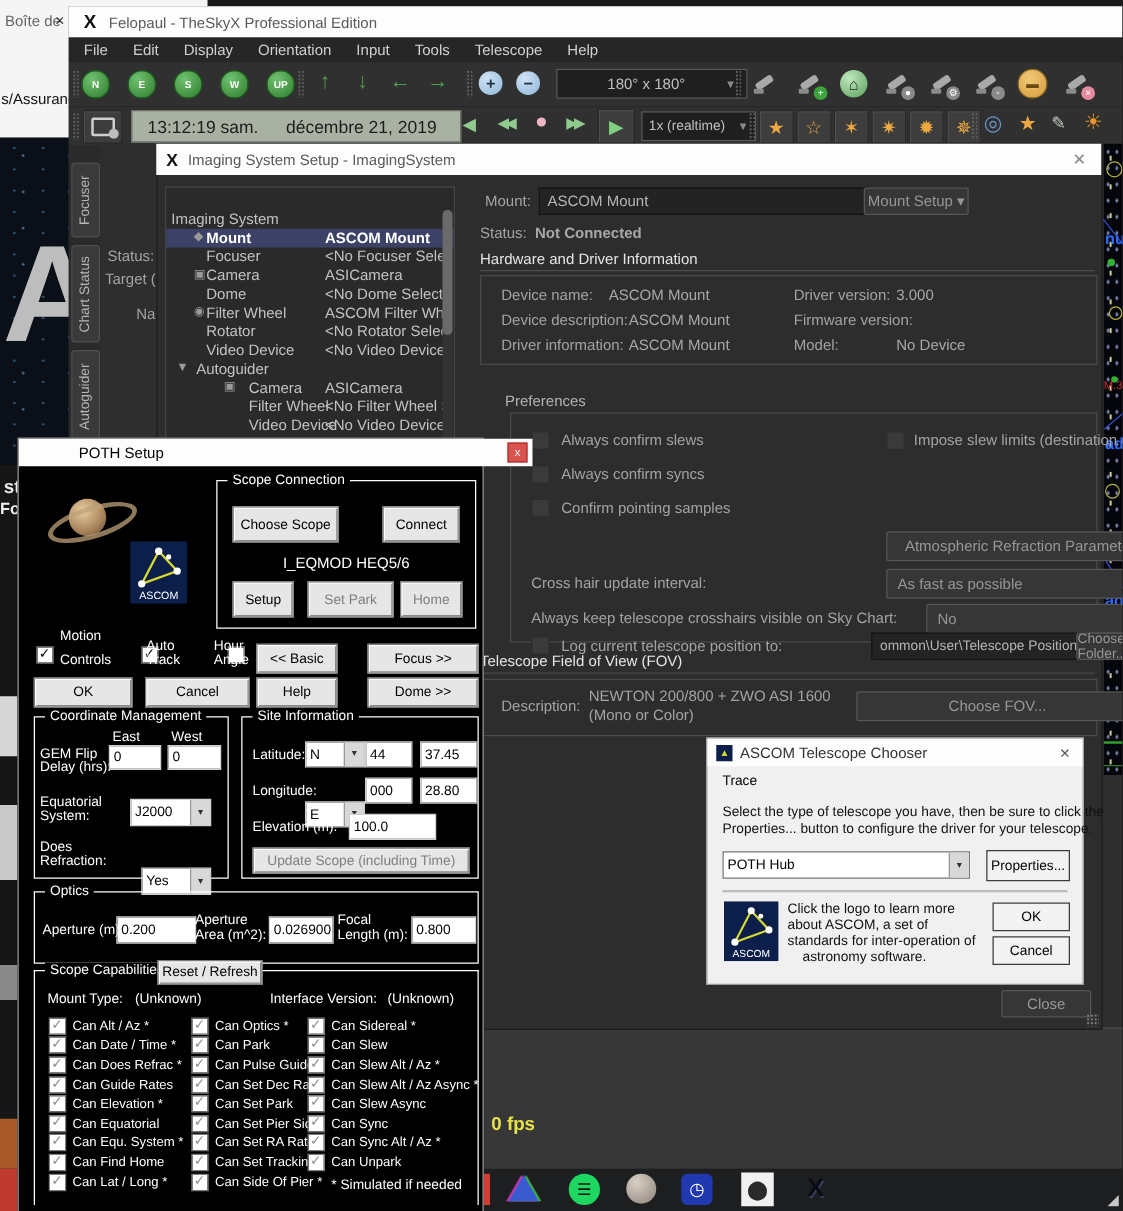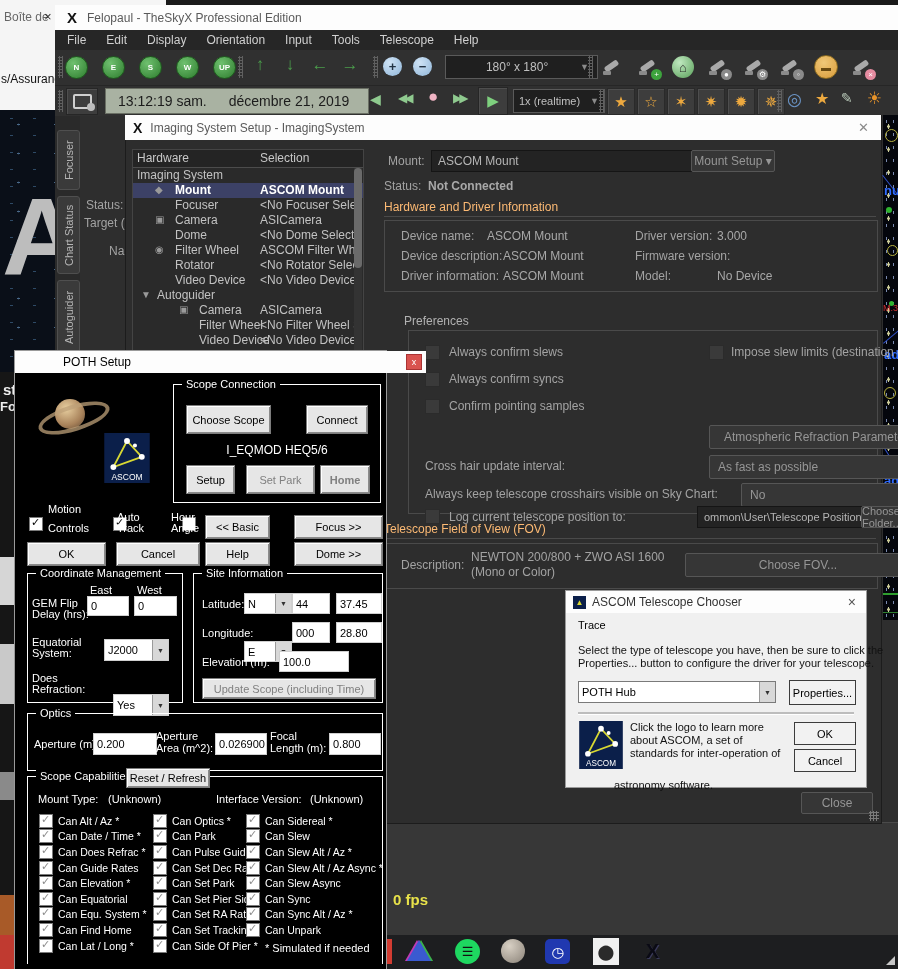--- a/index.html
+++ b/index.html
@@ -25,30 +25,30 @@
   .scope::before{content:"";position:absolute;left:4px;top:8px;width:15px;height:6px;background:#a9a9a9;border-radius:2px;transform:rotate(-35deg);}
   .scope::after{content:"";position:absolute;left:3px;top:16px;width:8px;height:4px;background:#8a8a8a;border-radius:1px;}
   .badge{position:absolute;right:-2px;bottom:-1px;width:11px;height:11px;border-radius:50%;font-size:8px;line-height:11px;text-align:center;color:#fff;}
   .vtab{background:#3a3a3a;border:1px solid #4f4f4f;border-radius:3px;color:#b5b5b5;font-size:11px;
     writing-mode:vertical-rl;transform:rotate(180deg);display:flex;align-items:center;justify-content:center;}
 
   
   .dlab{color:#a3a3a3;font-size:12px;}
   .dval{color:#a8a8a8;font-size:12px;}
   .dbox{border:1px solid #4a4a4a;}
-  .dsec{color:#fdba74;font-size:12px;border-bottom:1px solid #4a4a4a;}
+  .dsec{color:#e5e5e5;font-size:12px;border-bottom:1px solid #4a4a4a;}
   .dbtn{background:#363636;border:1px solid #565656;color:#969696;font-size:12px;display:flex;align-items:center;justify-content:center;border-radius:2px;}
   .dfield{background:#232323;border:1px solid #151515;color:#b5b5b5;font-size:12px;display:flex;align-items:center;padding:0 6px;overflow:hidden;}
   .dcheck{width:13px;height:13px;background:#3a3a3a;border:1px solid #2b2b2b;}
   .hw-row{position:relative;height:15px;font-size:12px;color:#c2c2c2;}
   .hw-row.sel{background:#3c4166;color:#fff;font-weight:bold;}
   .hw-row .lab{position:absolute;top:0;left:4px;}
   .hw-row .selx{position:absolute;top:0;left:127px;width:100px;overflow:hidden;white-space:nowrap;}
   .hw-row .ic{position:absolute;top:1px;color:#9a9a9a;font-size:10px;}
-  .hw-row.lvl1 .lab{left:42px;} .hw-row.lvl1 .ic{left:22px;}
+  .hw-row.lvl1 .lab{left:32px;} .hw-row.lvl1 .ic{left:22px;}
   .hw-row.lvl2 .lab{left:66px;} .hw-row.lvl2 .ic{left:46px;}
   .hw-row.exp .lab{left:24px;} .hw-row.exp .ic{left:8px;}
 
   
   .poth{background:#000;color:#fff;font-size:11px;}
   .fset{position:absolute;border:1px solid #fff;}
   .fset .leg{position:absolute;top:-7px;left:8px;background:#000;padding:0 4px;font-size:11px;color:#fff;white-space:nowrap;}
   .cbtn{background:#e6e6e6;border:1px solid #7d7d7d;box-shadow:inset 1px 1px 0 #fff,inset -1px -1px 0 #8a8a8a;
     color:#000;font-size:11px;display:flex;align-items:center;justify-content:center;}
   .cbtn.dis{color:#7f7f7f;}
@@ -246,24 +246,20 @@
   </div>
 
   <div class="abs" style="left:125px;top:115px;width:755px;height:707px;background:#2d2d2d;border:1px solid #1c1c1c;z-index:4;">
     <div class="wtitle abs" style="left:-1px;top:-1px;width:756px;height:25px;">
       <span style="margin-left:8px;font-weight:bold;font-size:14px;color:#111;">X</span>
       <span style="margin-left:8px;">Imaging System Setup - ImagingSystem</span>
       <span style="margin-left:auto;margin-right:12px;color:#8a8a8a;font-size:13px;">✕</span>
     </div>
 
     <div class="abs" style="left:6px;top:33px;width:230px;height:520px;background:#2a2a2a;border:1px solid #444;">
-      <div class="abs" style="left:0;top:0;width:230px;height:17px;background:#242424;border-bottom:1px solid #4c4c4c;color:#c8c8c8;font-size:12px;">
-        <span class="abs" style="left:4px;top:1px;">Hardware</span>
-        <span class="abs" style="left:127px;top:1px;">Selection</span>
-      </div>
       <div class="abs" style="left:0;top:18px;width:230px;">
 
           <div class="hw-row lvl0">
             <span class="ic"></span>
             <span class="lab nw">Imaging System</span>
             <span class="selx"></span>
           </div>
 
           <div class="hw-row lvl1 sel">
             <span class="ic">◆</span>
@@ -443,21 +439,21 @@
       <div class="cbtn abs" style="left:132px;top:20px;width:60px;height:27px;">
         <span>Connect</span>
         </div>
       <div class="abs nw" style="left:0;top:58px;width:206px;text-align:center;color:#fff;font-size:12px;">I_EQMOD HEQ5/6</div>
       <div class="cbtn abs" style="left:12px;top:80px;width:47px;height:27px;">
         <span>Setup</span>
         </div>
       <div class="cbtn dis abs" style="left:72px;top:80px;width:67px;height:27px;">
         <span>Set Park</span>
         </div>
-      <div class="cbtn dis abs" style="left:146px;top:80px;width:48px;height:27px;font-weight:bold;">
+      <div class="cbtn dis abs" style="left:146px;top:80px;width:48px;height:27px;">
         <span>Home</span>
         </div>
     </div>
 
     
     <span class="pcb chk abs" style="left:15px;top:167px;"></span>
     <span class="abs nw" style="left:33px;top:152px;">Motion</span>
     <span class="abs nw" style="left:33px;top:171px;">Controls</span>
     <span class="pcb chk abs" style="left:84px;top:167px;"></span>
     <span class="abs nw" style="left:102px;top:160px;">Auto</span>
@@ -713,21 +709,21 @@
       <path d="M20 7 L8 30 L33 21 Z" fill="none" stroke="#d8d832" stroke-width="1.6"></path>
       <circle cx="20" cy="7" r="2.6" fill="#fff"></circle>
         <circle cx="8" cy="30" r="2.6" fill="#fff"></circle>
       <circle cx="33" cy="21" r="2.6" fill="#fff"></circle>
         <circle cx="27" cy="11" r="1.8" fill="#fff"></circle>
       <text x="20" y="41" fill="#fff" font-size="7.5" text-anchor="middle" font-family="Liberation Sans, sans-serif">ASCOM</text>
     </svg>
     <span class="abs nw" style="left:64px;top:130px;">Click the logo to learn more</span>
     <span class="abs nw" style="left:64px;top:143px;">about ASCOM, a set of</span>
     <span class="abs nw" style="left:64px;top:156px;">standards for inter-operation of</span>
-    <span class="abs nw" style="left:48px;top:169px;margin-top:19px;">astronomy software.</span>
+    <span class="abs nw" style="left:76px;top:169px;">astronomy software.</span>
     <div class="lbtn abs" style="left:228px;top:131px;width:60px;height:21px;">
       <span>OK</span>
       </div>
     <div class="lbtn abs" style="left:228px;top:158px;width:60px;height:21px;">
       <span>Cancel</span>
       </div>
   </div>
 
   <div class="abs" style="left:385px;top:935px;width:513px;height:34px;background:#1d1e20;z-index:4;">
     <div class="abs" style="left:0;top:4px;width:7px;height:25px;background:#d23c32;"></div>

